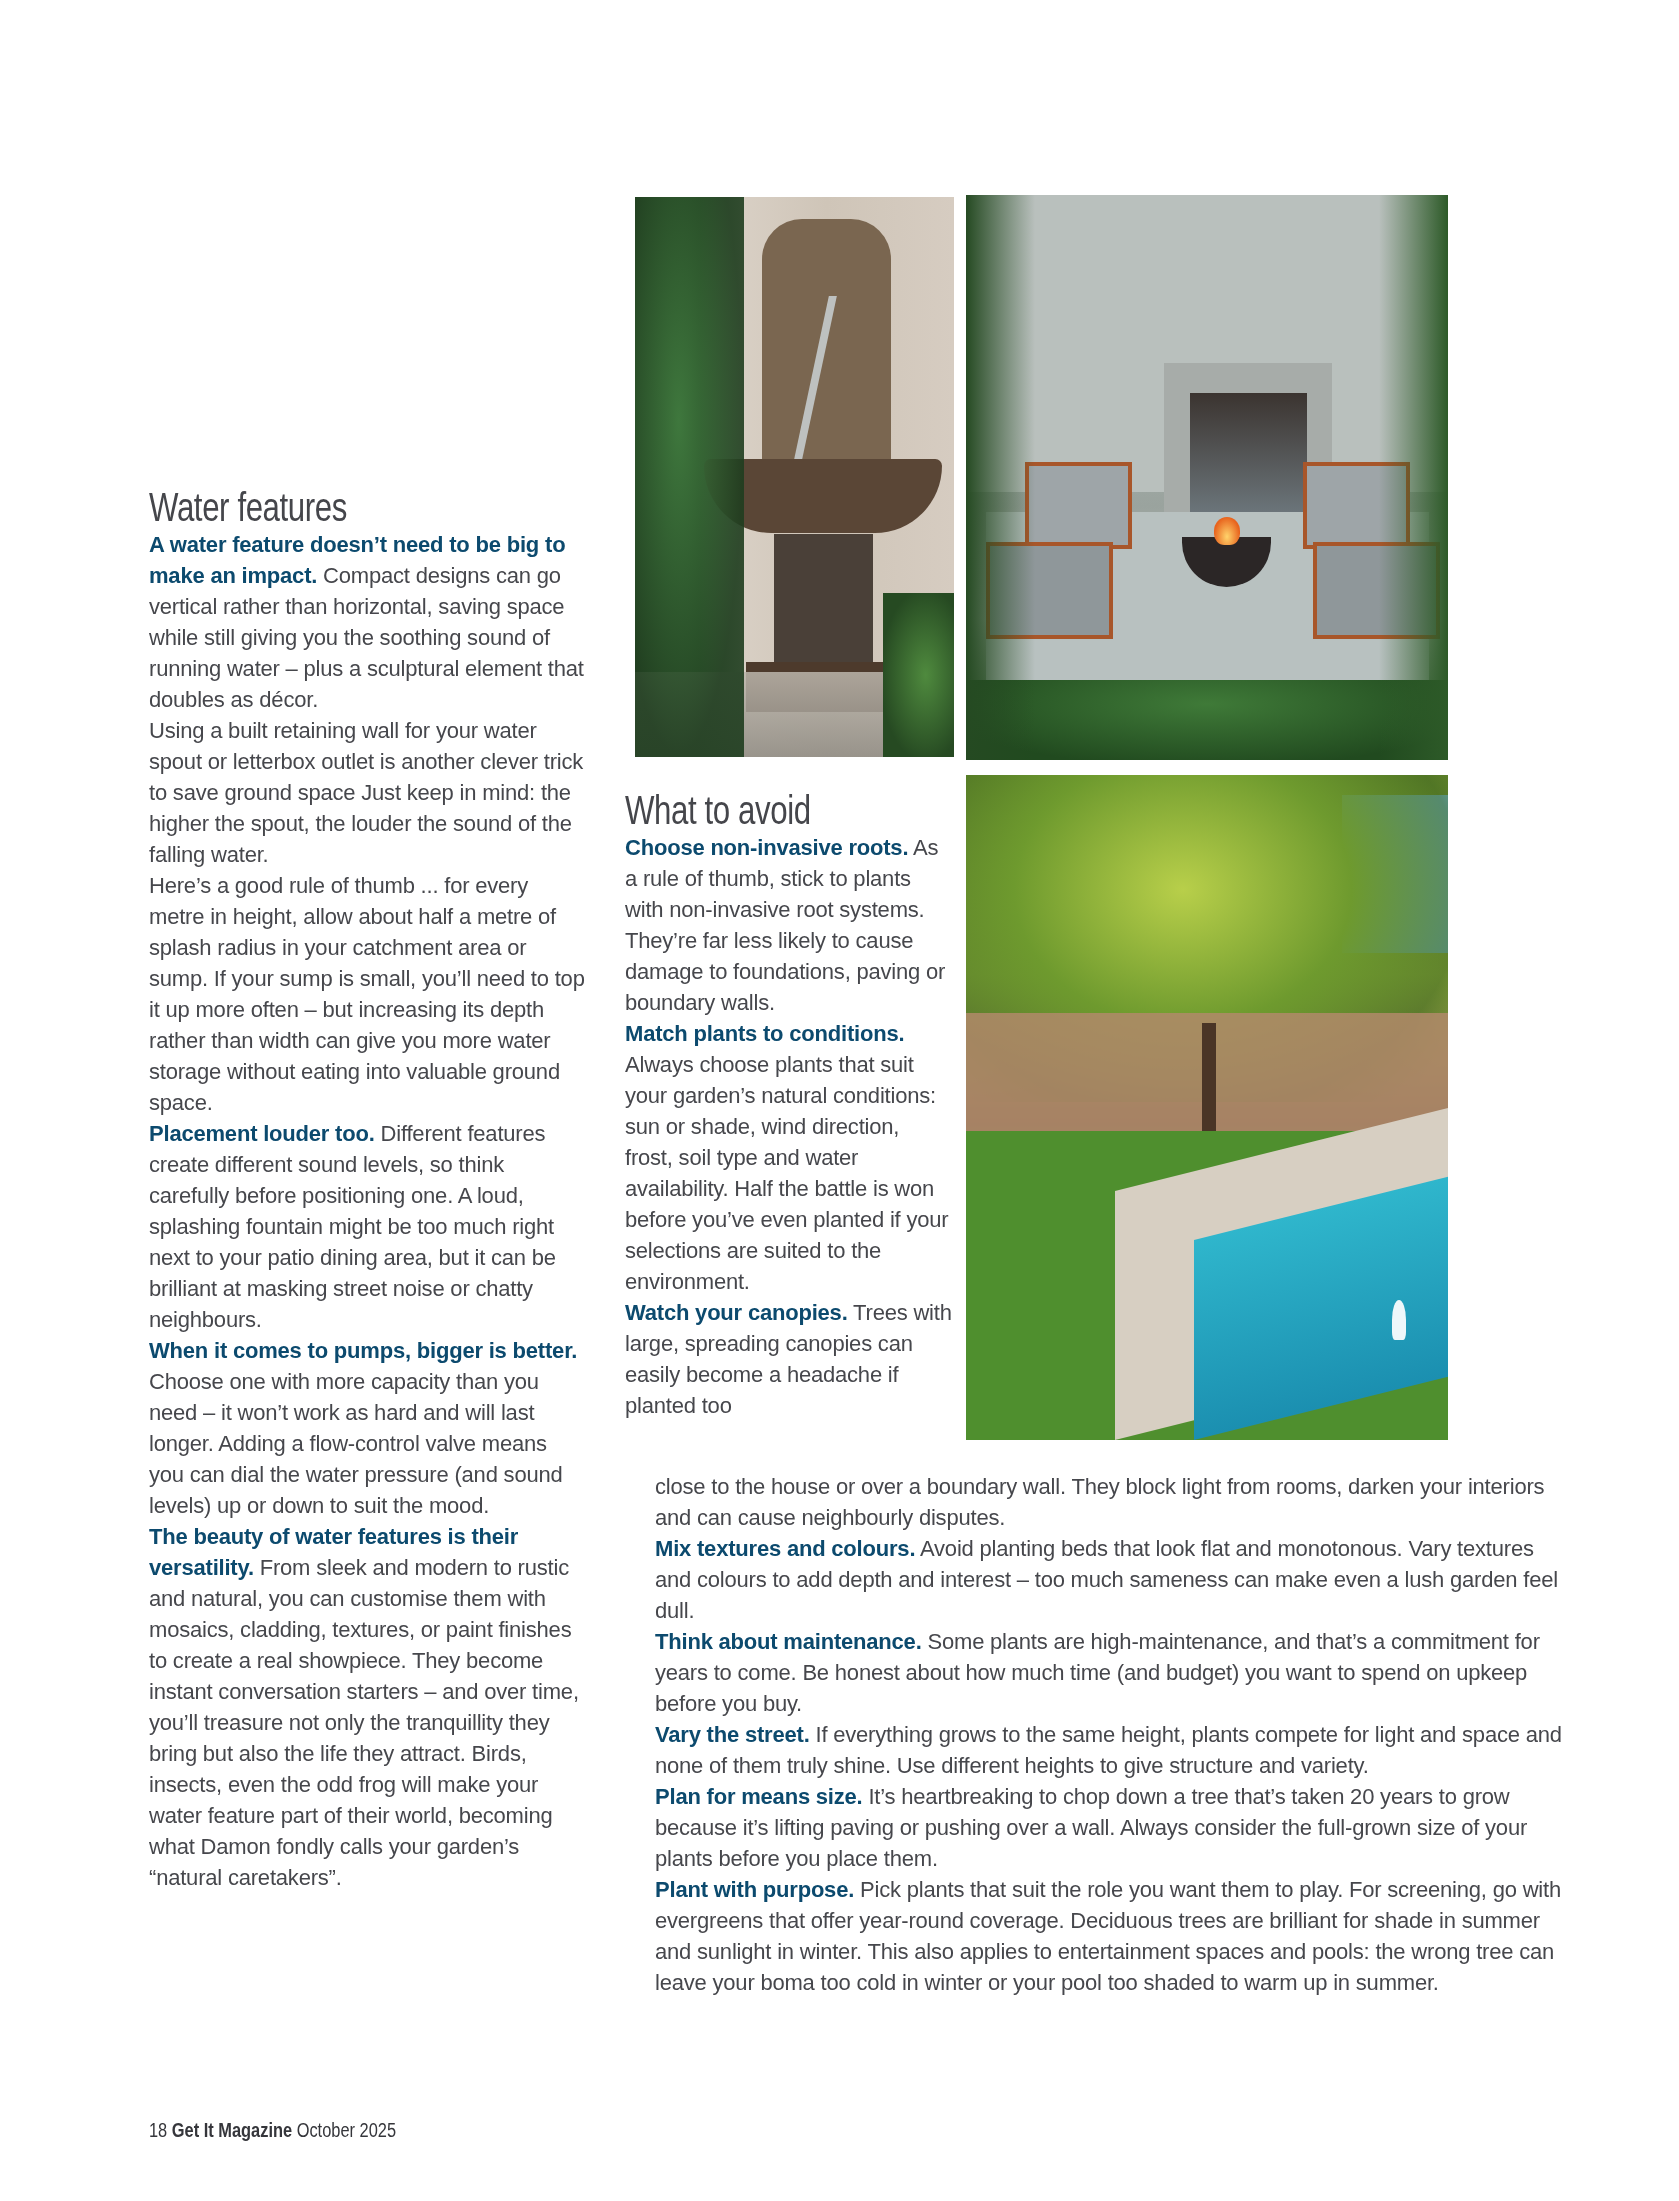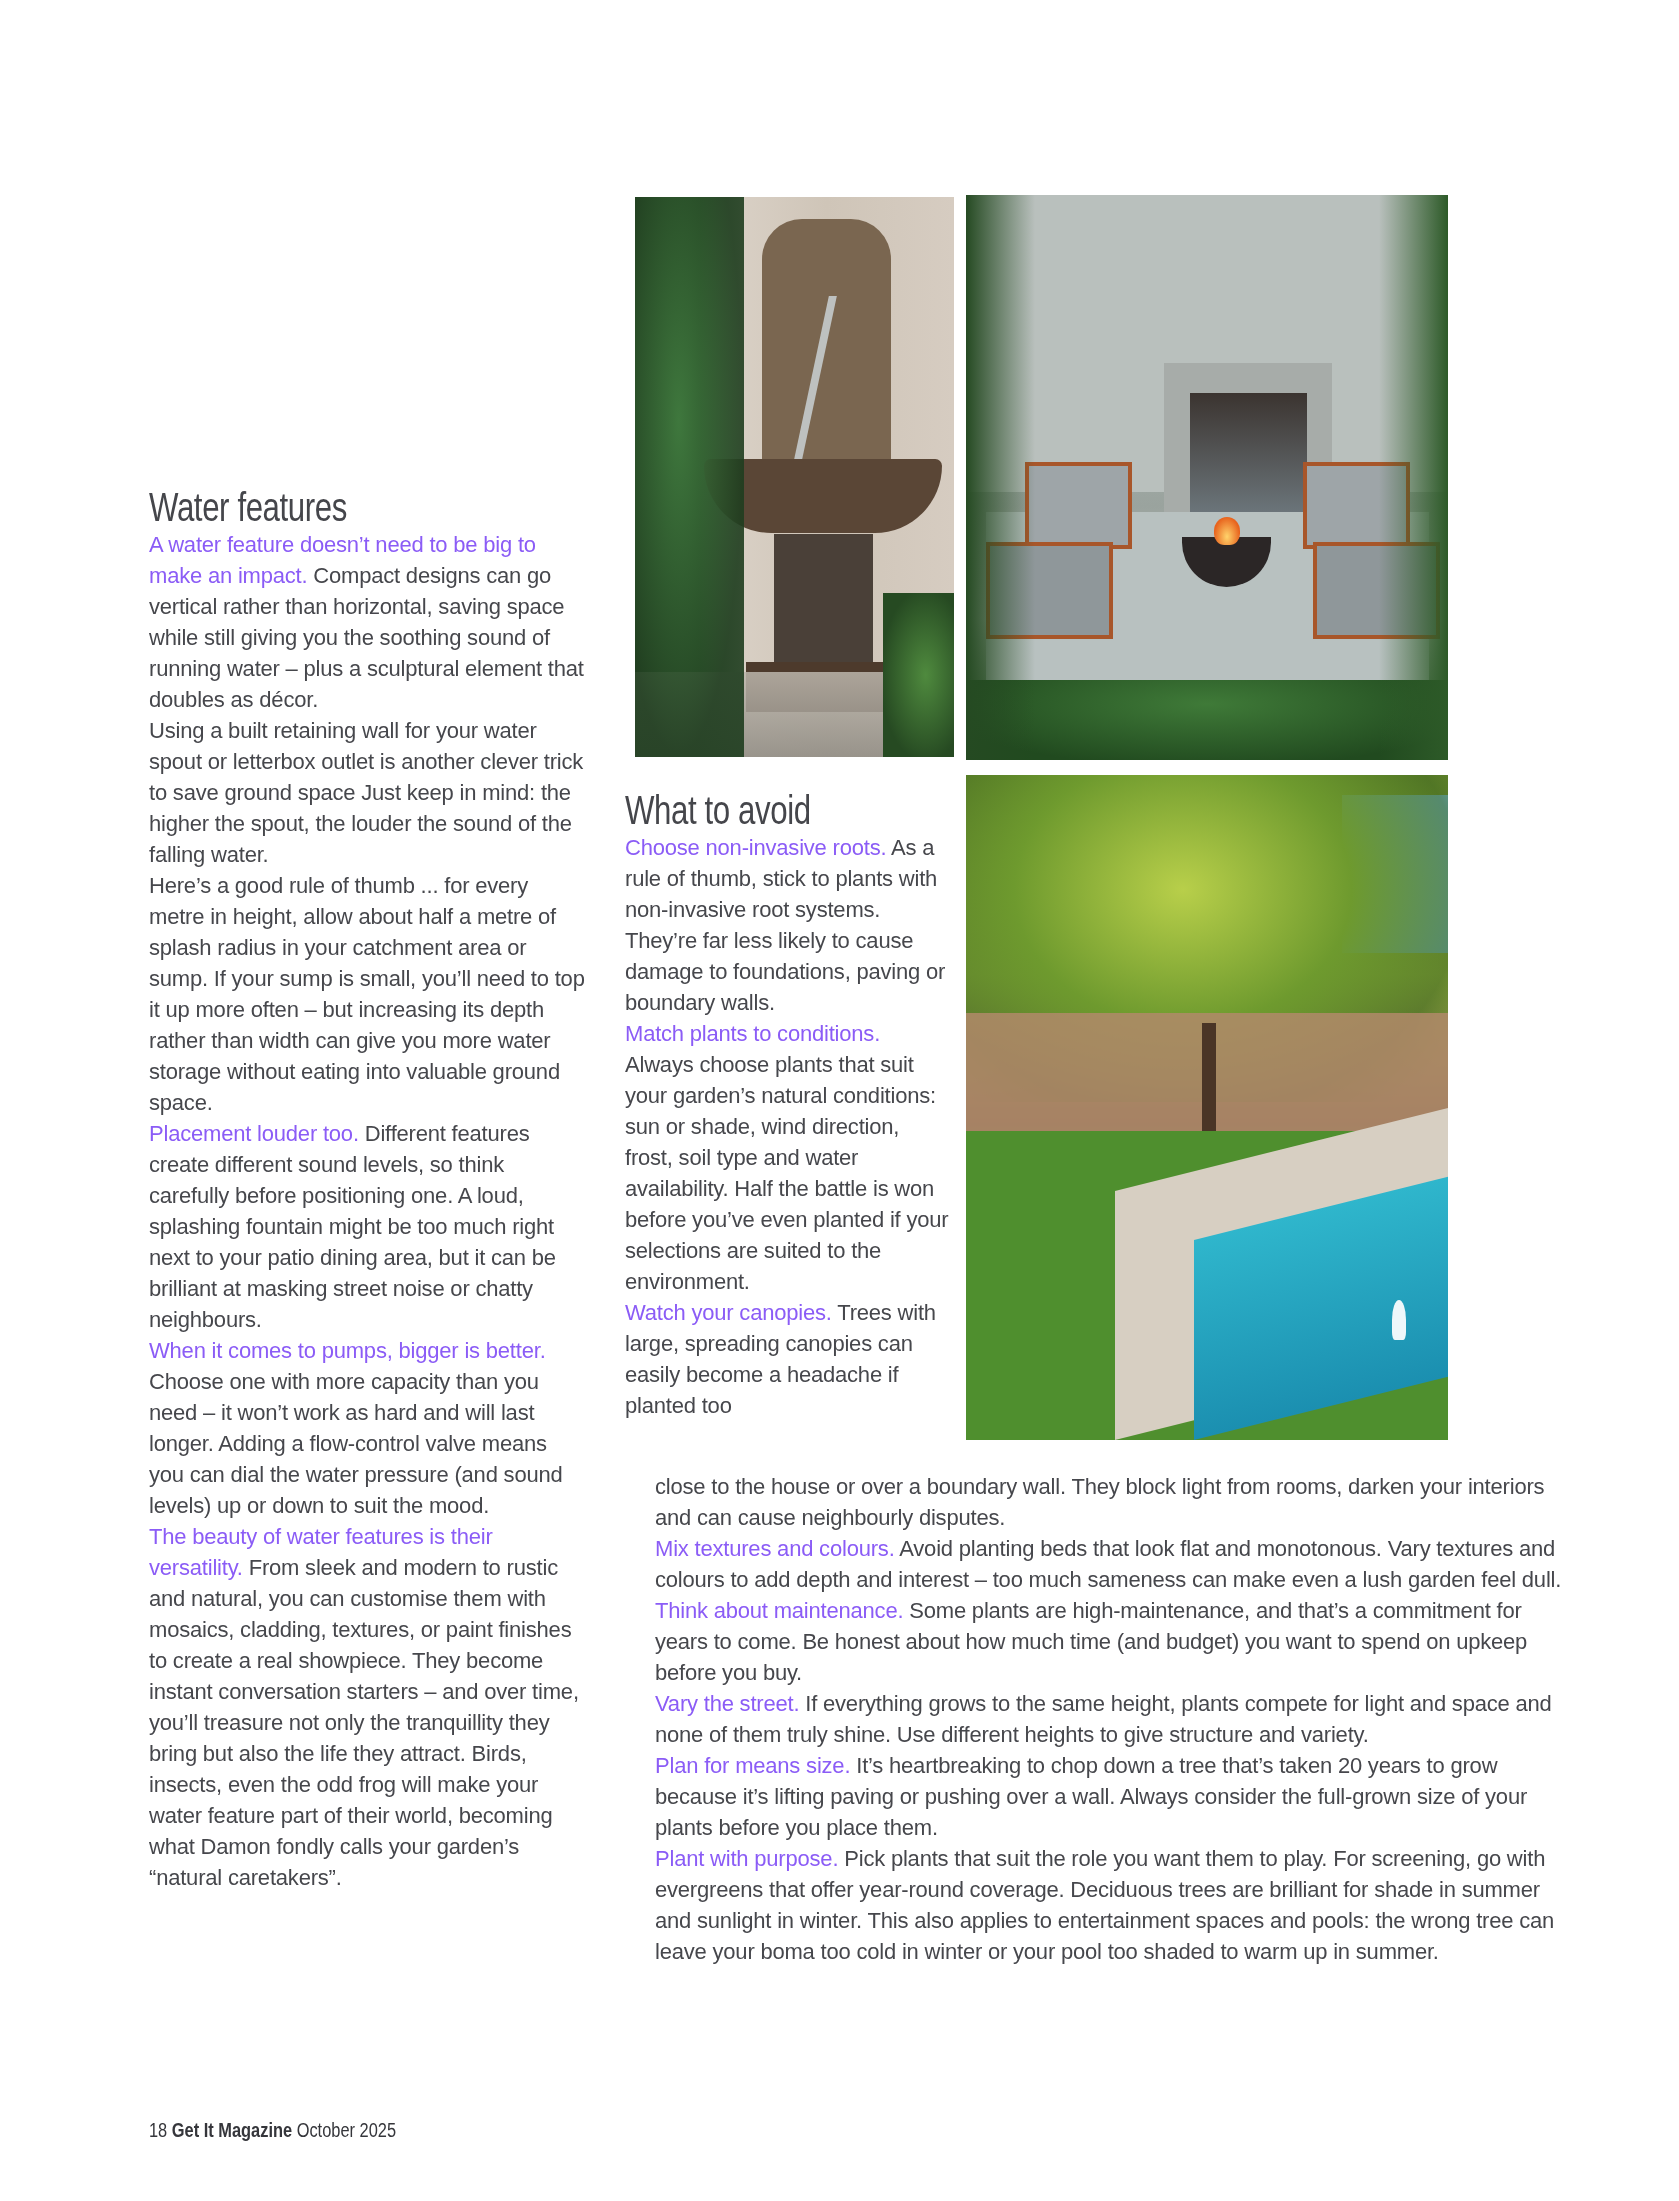--- a/index.html
+++ b/index.html
@@ -1,20 +1,20 @@
 <!DOCTYPE html>
 <html><head>
 <meta charset="utf-8">
 <style>
   html, body { margin:0; padding:0; background:#ffffff; }
   body { width:1679px; height:2202px; position:relative; overflow:hidden;
          font-family:"Liberation Sans", sans-serif; color:#3d3e43; }
   .col { position:absolute; font-size:22px; line-height:31px; letter-spacing:-0.2px; color:#46474c; }
   .col p { margin:0; }
-  .col b { font-weight:400; color:#8b5cf6; }
+  .col b { font-weight:700; color:#0c4a6e; }
   .h { font-family:"Liberation Sans Narrow","Liberation Sans", sans-serif; font-weight:400;
        font-size:40px; line-height:44px; color:#45464b; transform:scaleX(0.78); transform-origin:left center;
        white-space:nowrap; letter-spacing:-0.5px; }
   #left { left:149px; top:485px; width:436px; }
   #mid  { left:625px; top:772px; width:327px;margin-top:16px; }
   #wide { left:655px; top:1471px; width:911px; }
   .em { font-style:italic; }
   .photo { position:absolute; overflow:hidden; }
   #img-fountain { left:635px; top:197px; width:319px; height:560px;
     background: linear-gradient(90deg,#2f4a2a 0%,#3f6a3a 20%,#d8cfc4 34%,#cfc5b8 60%,#d6ccc1 100%); }

